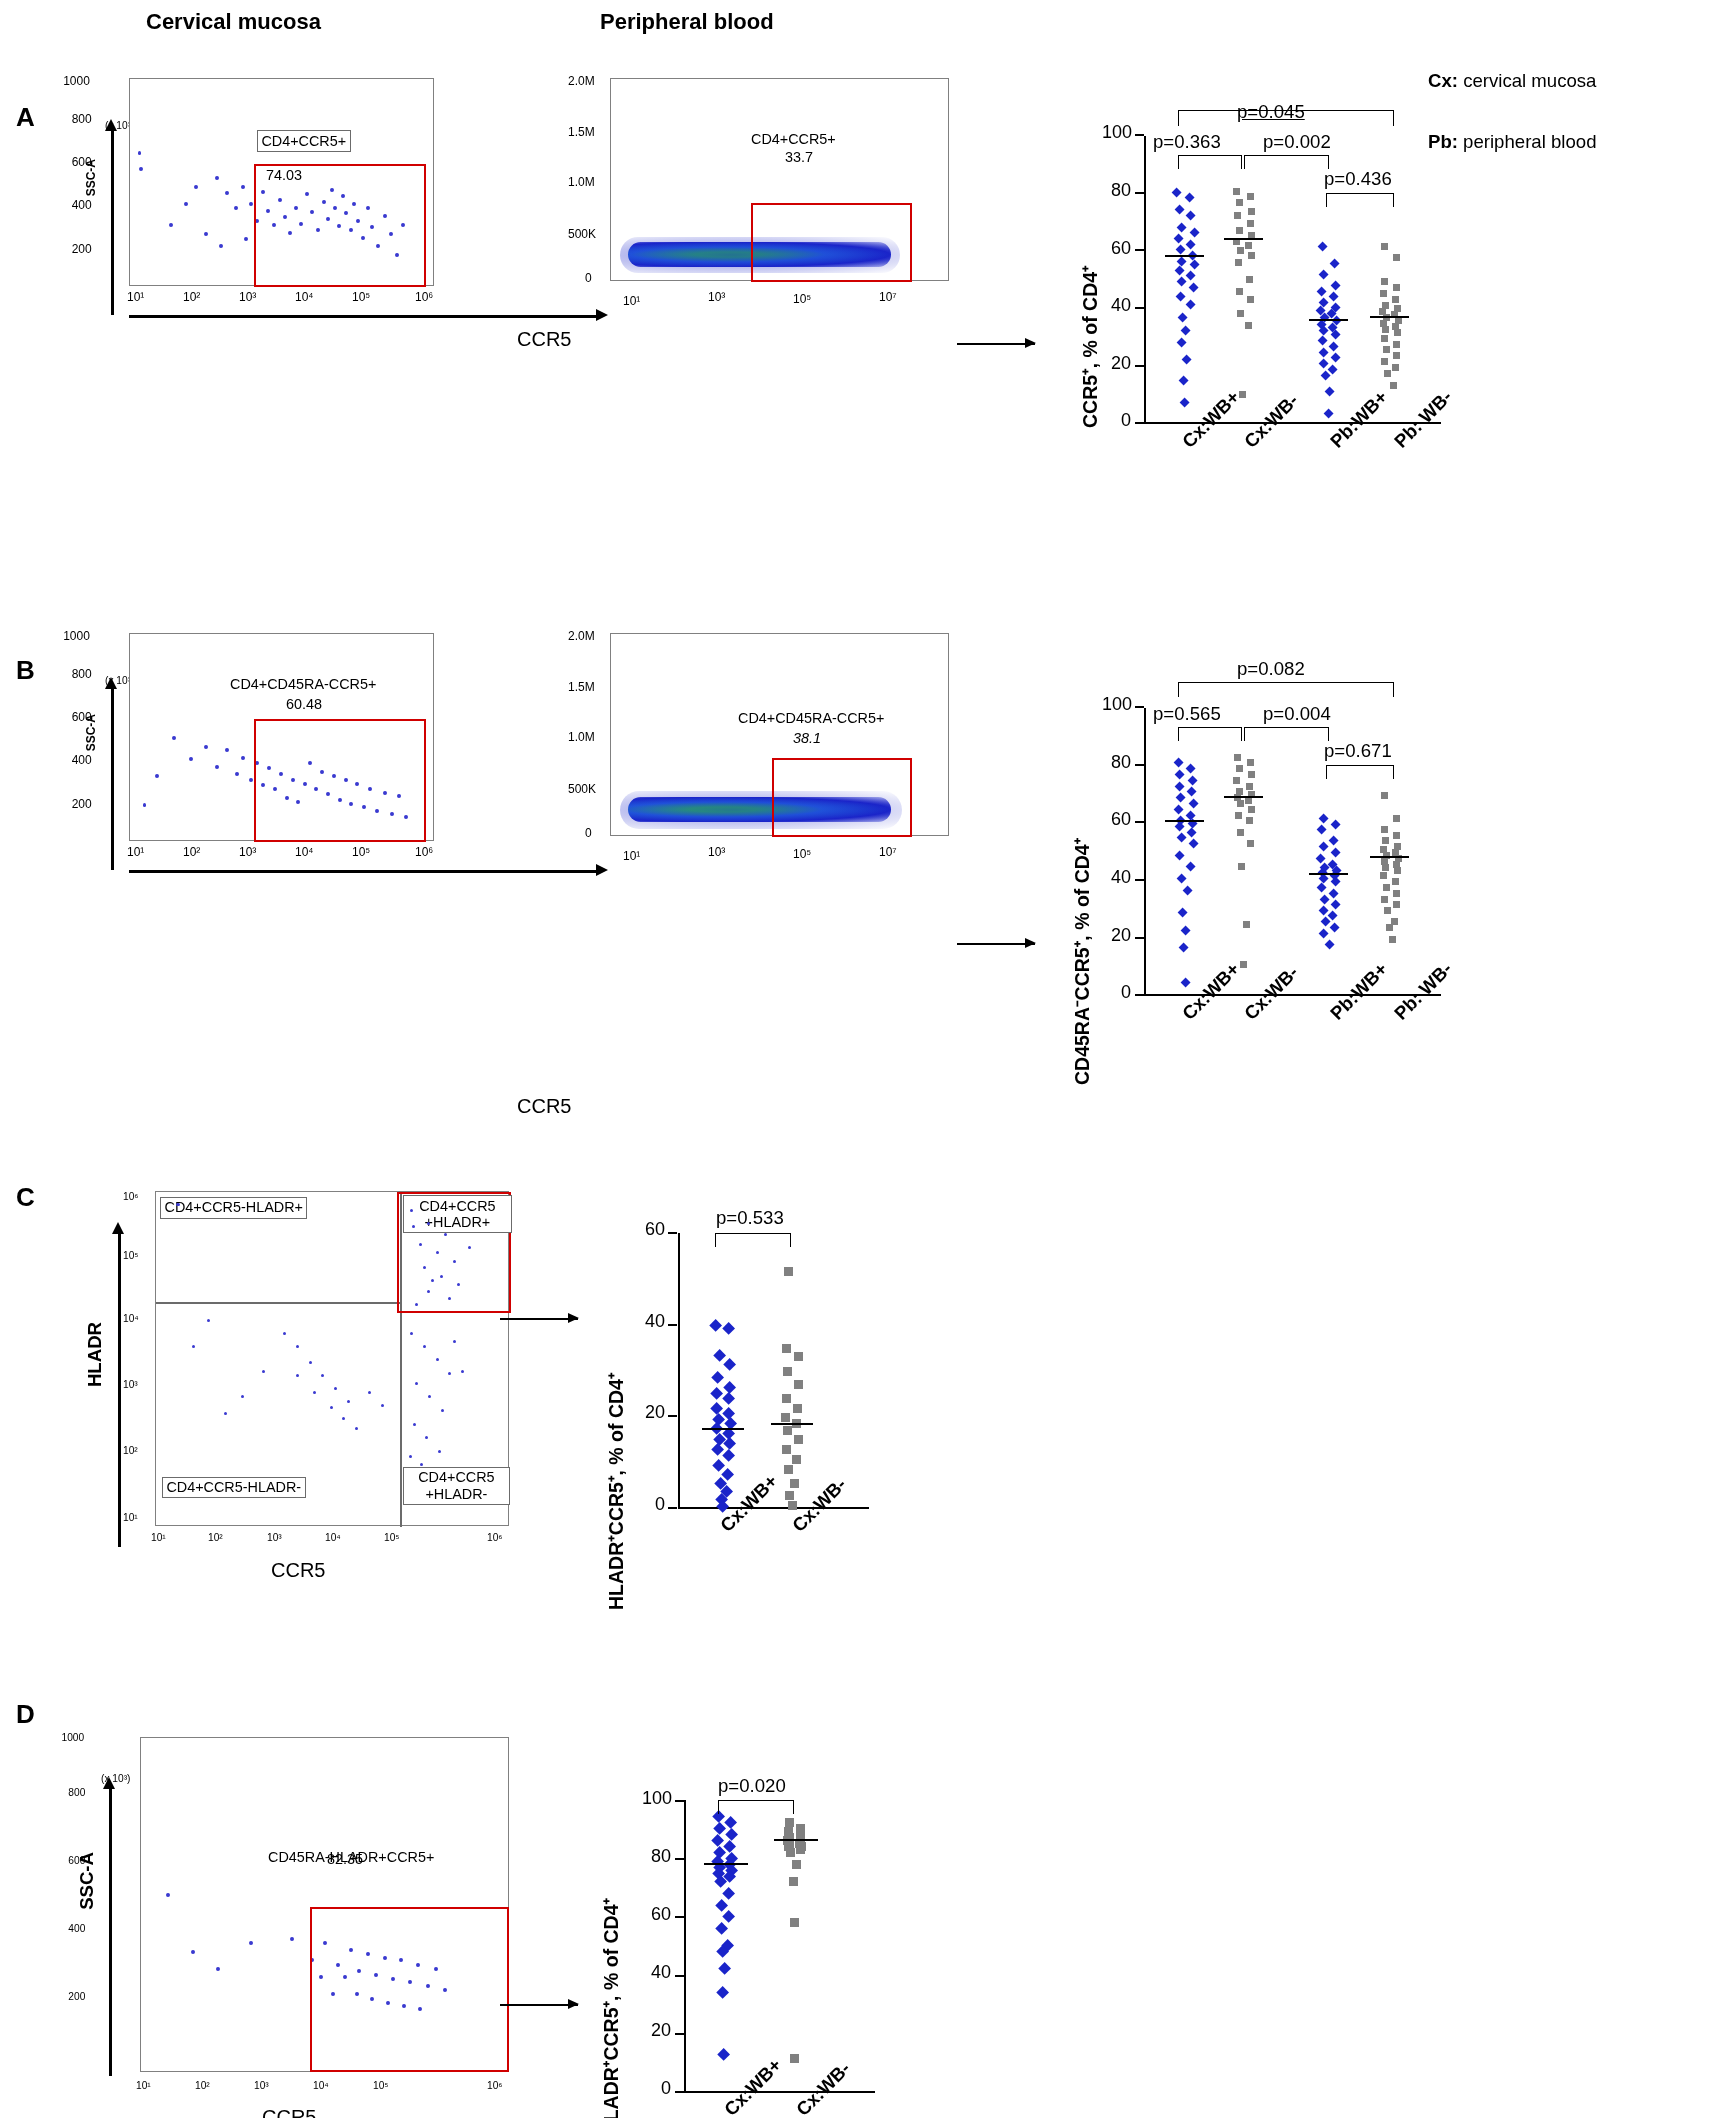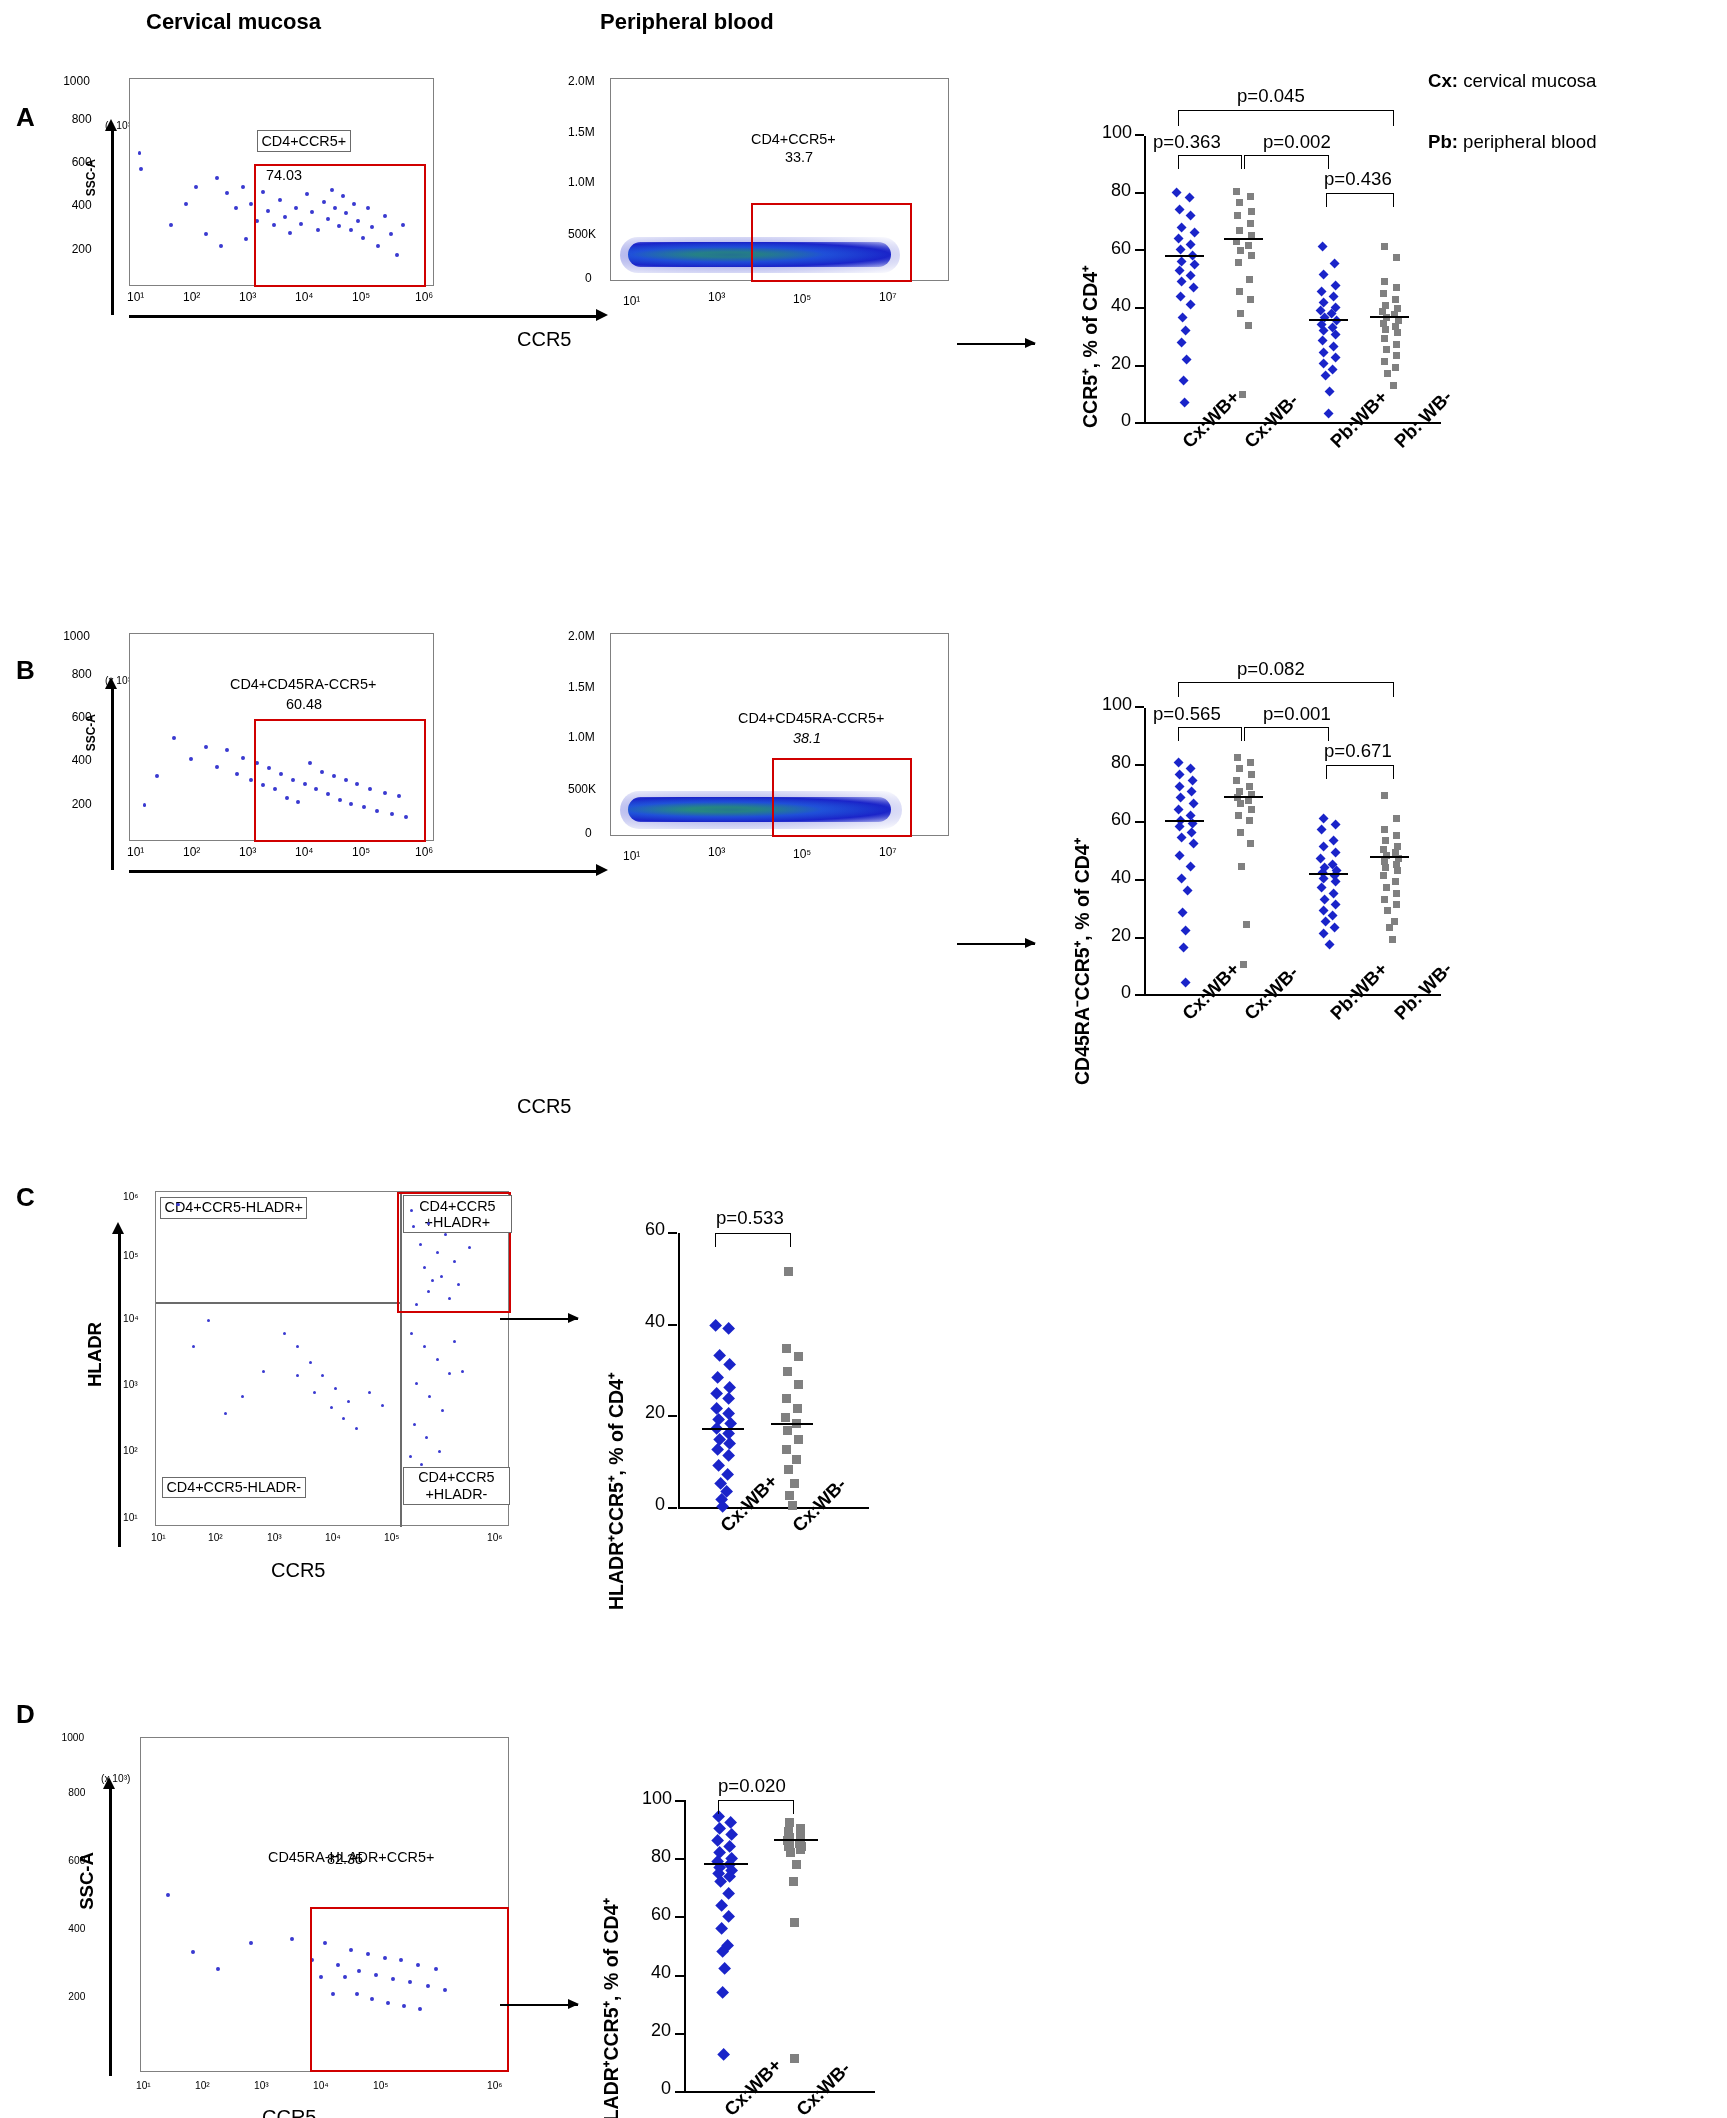--- a/index.html
+++ b/index.html
@@ -272,21 +272,21 @@
   <div class="pt-gray" style="left:342px;top:256px;"></div>
   <div class="pt-gray" style="left:332px;top:261px;"></div>
   <div class="pt-gray" style="left:342px;top:267px;"></div>
   <div class="pt-gray" style="left:330px;top:273px;"></div>
   <div class="pt-gray" style="left:341px;top:279px;"></div>
   <div class="pt-gray" style="left:333px;top:285px;"></div>
   <div class="pt-gray" style="left:339px;top:297px;"></div>
   <div class="median" style="left:319px;top:231px;width:39px;"></div>
 
   <div class="bracket" style="left:127px;top:25.4px;width:216px;height:15.3px;"></div>
-  <div class="pval" style="left:186px;top:0px;">p=0.045</div>
+  <div class="pval" style="left:186px;top:16px;text-decoration:underline;">p=0.045</div>
 
   <div class="bracket" style="left:127px;top:70px;width:64px;height:13.6px;"></div>
   <div class="pval" style="left:102px;top:46px;">p=0.363</div>
 
   <div class="bracket" style="left:193px;top:70px;width:85px;height:13.6px;"></div>
   <div class="pval" style="left:212px;top:46px;">p=0.002</div>
 
   <div class="bracket" style="left:275px;top:108px;width:68px;height:13.6px;"></div>
   <div class="pval" style="left:273px;top:83px;">p=0.436</div>
 
@@ -506,21 +506,21 @@
   <div class="pt-gray" style="left:338px;top:296px;"></div>
   <div class="median" style="left:319px;top:216px;width:39px;"></div>
 
   <div class="bracket" style="left:127px;top:42px;width:216px;height:15.3px;"></div>
   <div class="pval" style="left:186px;top:18px;">p=0.082</div>
 
   <div class="bracket" style="left:127px;top:87px;width:64px;height:13.6px;"></div>
   <div class="pval" style="left:102px;top:63px;">p=0.565</div>
 
   <div class="bracket" style="left:193px;top:87px;width:85px;height:13.6px;"></div>
-  <div class="pval" style="left:212px;top:63px;">p=0.001</div>
+  <div class="pval" style="left:212px;top:63px;">p=0.004</div>
 
   <div class="bracket" style="left:275px;top:125px;width:68px;height:13.6px;"></div>
   <div class="pval" style="left:273px;top:100px;">p=0.671</div>
 
   <div class="xtlab" style="left:127px;top:369px;">Cx:WB+</div>
   <div class="xtlab" style="left:189px;top:369px;">Cx:WB-</div>
   <div class="xtlab" style="left:275px;top:369px;">Pb:WB+</div>
   <div class="xtlab" style="left:339px;top:369px;">Pb: WB-</div>
 </div>
 

